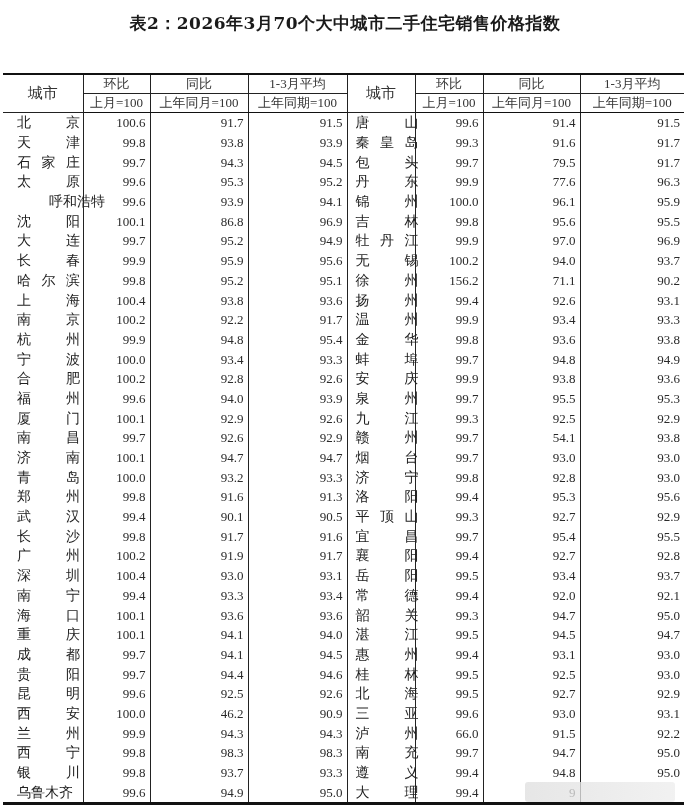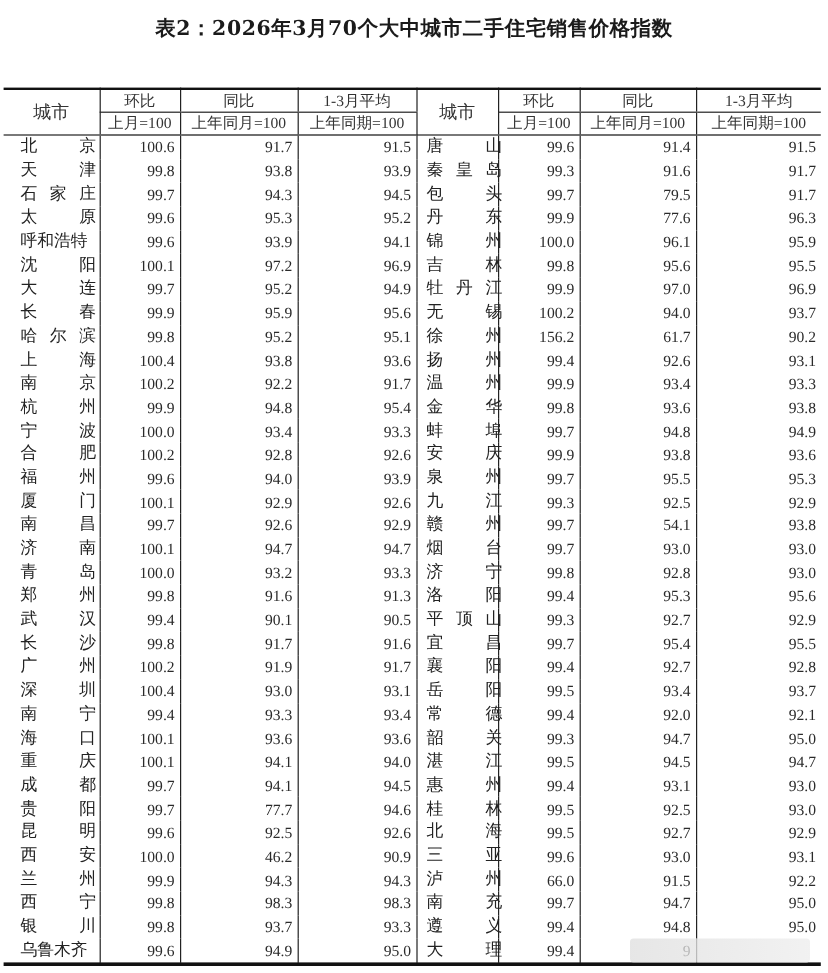--- a/index.html
+++ b/index.html
@@ -116,33 +116,33 @@
         <td class="city"><span style="width: 21px;">太</span><span style="width: 21px; text-align: center;"></span><span style="width: 21px; text-align: right;">原</span></td>
         <td>99.6</td>
         <td>95.3</td>
         <td>95.2</td>
         <td class="city right"><span style="width: 21px;">丹</span><span style="width: 21px; text-align: center;"></span><span style="width: 21px; text-align: right;">东</span></td>
         <td>99.9</td>
         <td>77.6</td>
         <td>96.3</td>
       </tr>
       <tr>
-        <td class="city"><span style="width: auto;">呼和浩特</span></td>
+        <td class="city"><span style="width: auto; margin-left: 32px;">呼和浩特</span></td>
         <td>99.6</td>
         <td>93.9</td>
         <td>94.1</td>
         <td class="city right"><span style="width: 21px;">锦</span><span style="width: 21px; text-align: center;"></span><span style="width: 21px; text-align: right;">州</span></td>
         <td>100.0</td>
         <td>96.1</td>
         <td>95.9</td>
       </tr>
       <tr>
         <td class="city"><span style="width: 21px;">沈</span><span style="width: 21px; text-align: center;"></span><span style="width: 21px; text-align: right;">阳</span></td>
         <td>100.1</td>
-        <td>97.2</td>
+        <td>86.8</td>
         <td>96.9</td>
         <td class="city right"><span style="width: 21px;">吉</span><span style="width: 21px; text-align: center;"></span><span style="width: 21px; text-align: right;">林</span></td>
         <td>99.8</td>
         <td>95.6</td>
         <td>95.5</td>
       </tr>
       <tr>
         <td class="city"><span style="width: 21px;">大</span><span style="width: 21px; text-align: center;"></span><span style="width: 21px; text-align: right;">连</span></td>
         <td>99.7</td>
         <td>95.2</td>
@@ -162,21 +162,21 @@
         <td>94.0</td>
         <td>93.7</td>
       </tr>
       <tr>
         <td class="city"><span style="width: 21px;">哈</span><span style="width: 21px; text-align: center;">尔</span><span style="width: 21px; text-align: right;">滨</span></td>
         <td>99.8</td>
         <td>95.2</td>
         <td>95.1</td>
         <td class="city right"><span style="width: 21px;">徐</span><span style="width: 21px; text-align: center;"></span><span style="width: 21px; text-align: right;">州</span></td>
         <td>156.2</td>
-        <td>61.7</td>
+        <td>71.1</td>
         <td>90.2</td>
       </tr>
       <tr>
         <td class="city"><span style="width: 21px;">上</span><span style="width: 21px; text-align: center;"></span><span style="width: 21px; text-align: right;">海</span></td>
         <td>100.4</td>
         <td>93.8</td>
         <td>93.6</td>
         <td class="city right"><span style="width: 21px;">扬</span><span style="width: 21px; text-align: center;"></span><span style="width: 21px; text-align: right;">州</span></td>
         <td>99.4</td>
         <td>92.6</td>
@@ -358,21 +358,21 @@
         <td>94.1</td>
         <td>94.5</td>
         <td class="city right"><span style="width: 21px;">惠</span><span style="width: 21px; text-align: center;"></span><span style="width: 21px; text-align: right;">州</span></td>
         <td>99.4</td>
         <td>93.1</td>
         <td>93.0</td>
       </tr>
       <tr>
         <td class="city"><span style="width: 21px;">贵</span><span style="width: 21px; text-align: center;"></span><span style="width: 21px; text-align: right;">阳</span></td>
         <td>99.7</td>
-        <td>77.7</td>
+        <td>94.4</td>
         <td>94.6</td>
         <td class="city right"><span style="width: 21px;">桂</span><span style="width: 21px; text-align: center;"></span><span style="width: 21px; text-align: right;">林</span></td>
         <td>99.5</td>
         <td>92.5</td>
         <td>93.0</td>
       </tr>
       <tr>
         <td class="city"><span style="width: 21px;">昆</span><span style="width: 21px; text-align: center;"></span><span style="width: 21px; text-align: right;">明</span></td>
         <td>99.6</td>
         <td>92.5</td>

